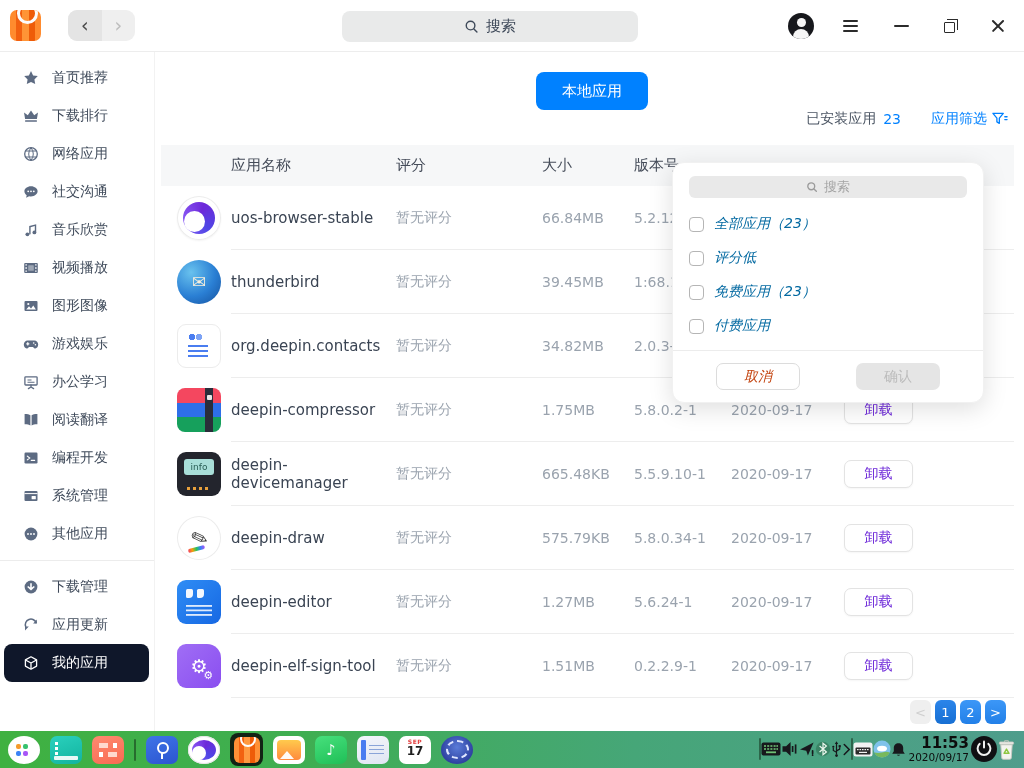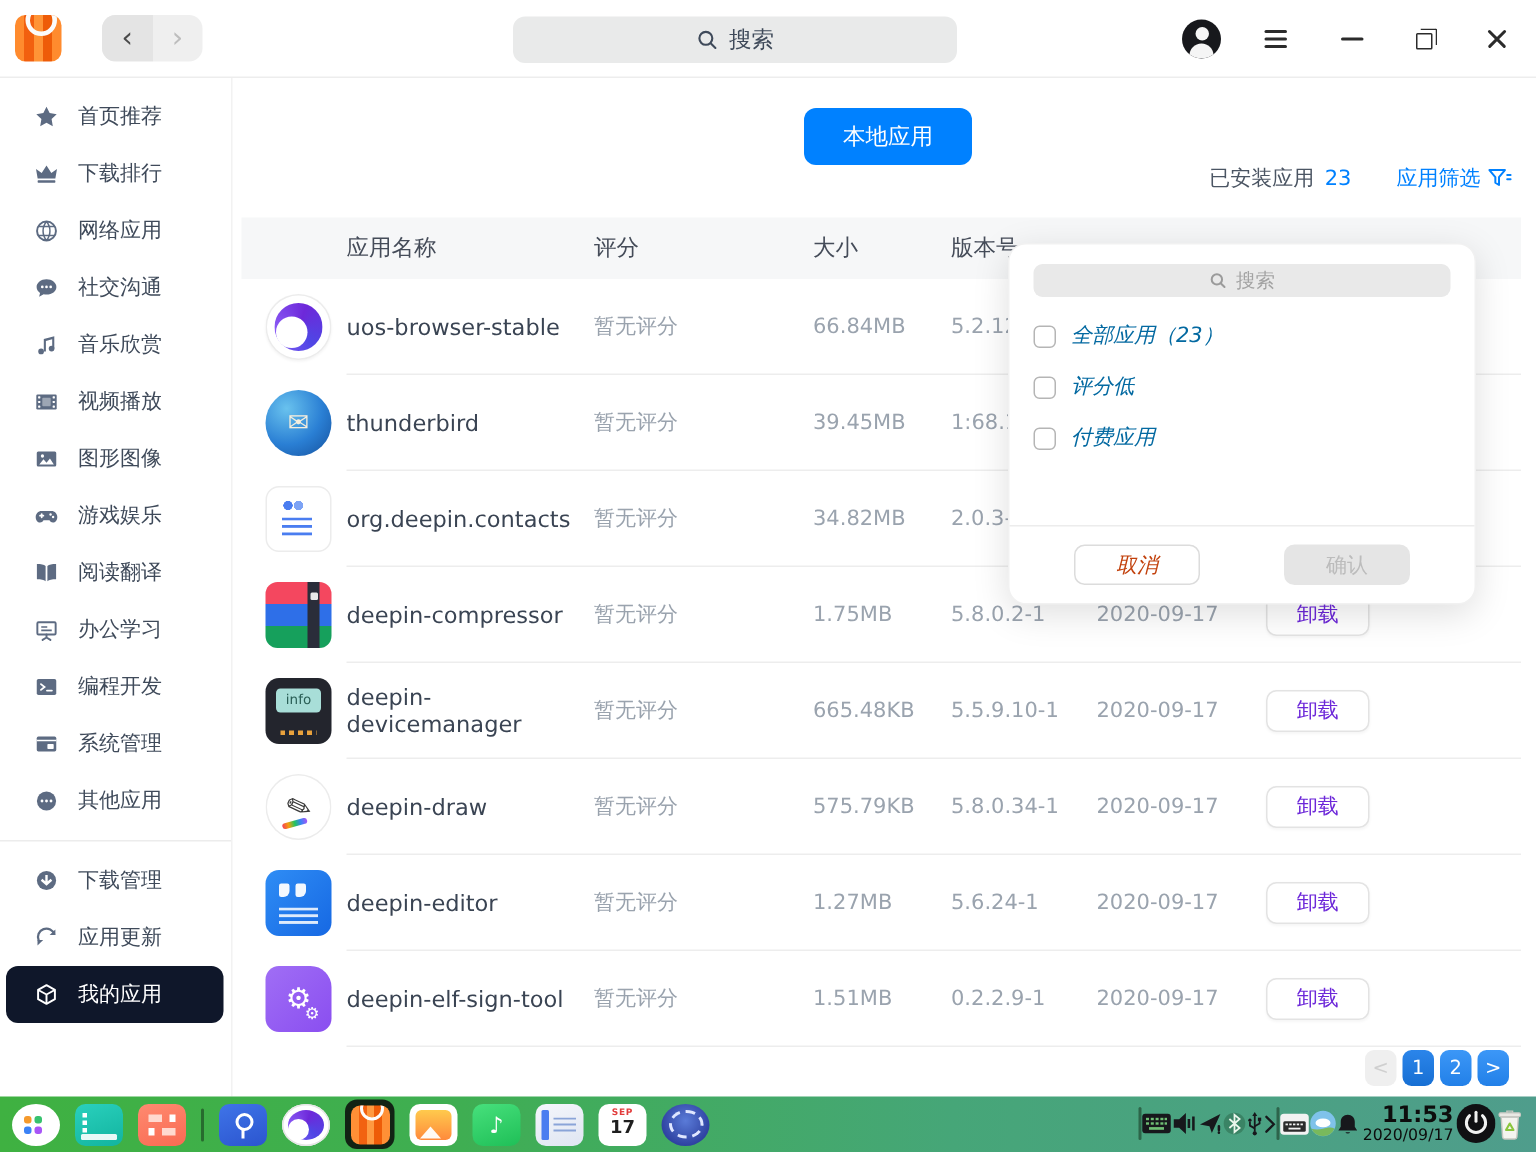--- a/index.html
+++ b/index.html
@@ -305,35 +305,35 @@
                   <rect x="4.2" y="6.1" width="1.2" height="3.4" rx="0.6"></rect>
                   <circle cx="10.7" cy="7" r="0.8"></circle>
                   <circle cx="12.4" cy="8.7" r="0.8"></circle>
                 </g>
               </svg>
             </span>
     <span class="side-label">游戏娱乐</span>
   </div>
           <div class="side-item">
     <span class="side-icon">
-              <svg viewBox="0 0 16 16" fill="currentColor">
-                <path d="M7.4 3.3C6.2 2.4 4.4 2 1.6 2v10.2c2.8 0 4.6.4 5.8 1.3zM8.6 3.3c1.2-.9 3-1.3 5.8-1.3v10.2c-2.8 0-4.6.4-5.8 1.3z"></path>
-              </svg>
-            </span>
-    <span class="side-label">阅读翻译</span>
-  </div>
-          <div class="side-item">
-    <span class="side-icon">
               <svg viewBox="0 0 16 16" fill="none" stroke="currentColor" stroke-width="1.3">
                 <rect x="1.9" y="2.8" width="12.2" height="8.2" rx="0.8"></rect>
                 <path d="M8 11v2.2M8 13l-2.6 1.6M8 13l2.6 1.6" stroke-linecap="round"></path>
                 <path d="M4.5 6h4M4.5 8.2h7" stroke-width="1.1"></path>
               </svg>
             </span>
     <span class="side-label">办公学习</span>
+  </div>
+          <div class="side-item">
+    <span class="side-icon">
+              <svg viewBox="0 0 16 16" fill="currentColor">
+                <path d="M7.4 3.3C6.2 2.4 4.4 2 1.6 2v10.2c2.8 0 4.6.4 5.8 1.3zM8.6 3.3c1.2-.9 3-1.3 5.8-1.3v10.2c-2.8 0-4.6.4-5.8 1.3z"></path>
+              </svg>
+            </span>
+    <span class="side-label">阅读翻译</span>
   </div>
           <div class="side-item">
     <span class="side-icon">
               <svg viewBox="0 0 16 16" fill="currentColor">
                 <rect x="1.5" y="2.6" width="13" height="10.8" rx="1.2"></rect>
                 <g fill="none" stroke="#fff" stroke-width="1.2" stroke-linecap="round">
                   <path d="M4.3 6.1L6.7 8l-2.4 1.9M8.3 10.4h3.3"></path>
                 </g>
               </svg>
             </span>
@@ -545,20 +545,24 @@
         <span>搜索</span>
       </div>
       <div class="fp-opts" id="fp-opts">
           <div class="fp-opt">
     <span class="checkbox"></span>
     <span class="fp-opt-label">全部应用（23）</span>
   </div>
           <div class="fp-opt">
     <span class="checkbox"></span>
     <span class="fp-opt-label">评分低</span>
+  </div>
+          <div class="fp-opt">
+    <span class="checkbox"></span>
+    <span class="fp-opt-label">免费应用（23）</span>
   </div>
           <div class="fp-opt">
     <span class="checkbox"></span>
     <span class="fp-opt-label">付费应用</span>
   </div>
         </div>
       <div class="fp-footer">
         <button class="fp-btn fp-cancel">取消</button>
         <button class="fp-btn fp-confirm">确认</button>
       </div>

